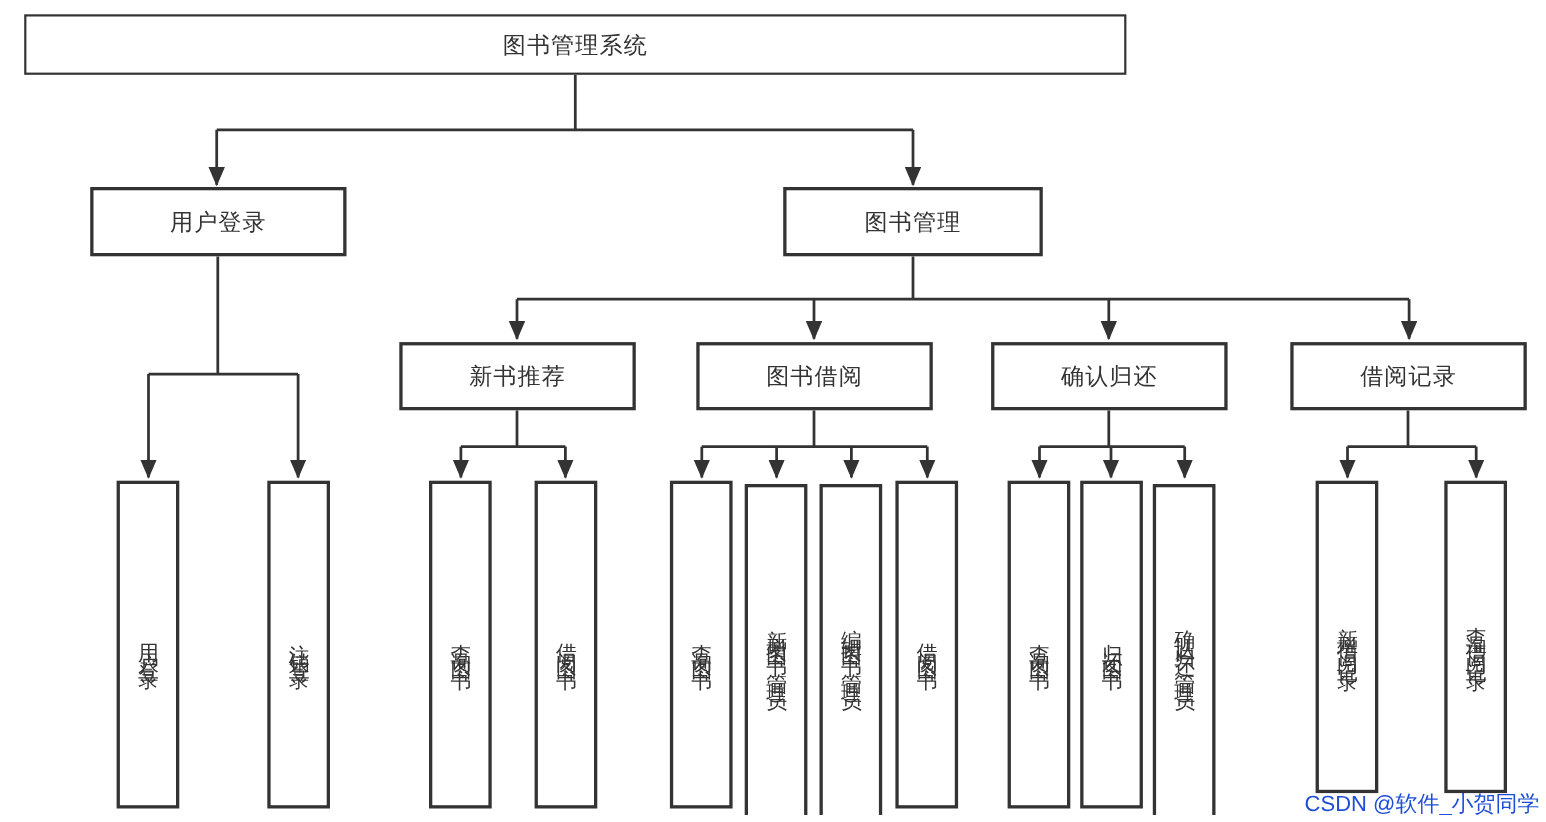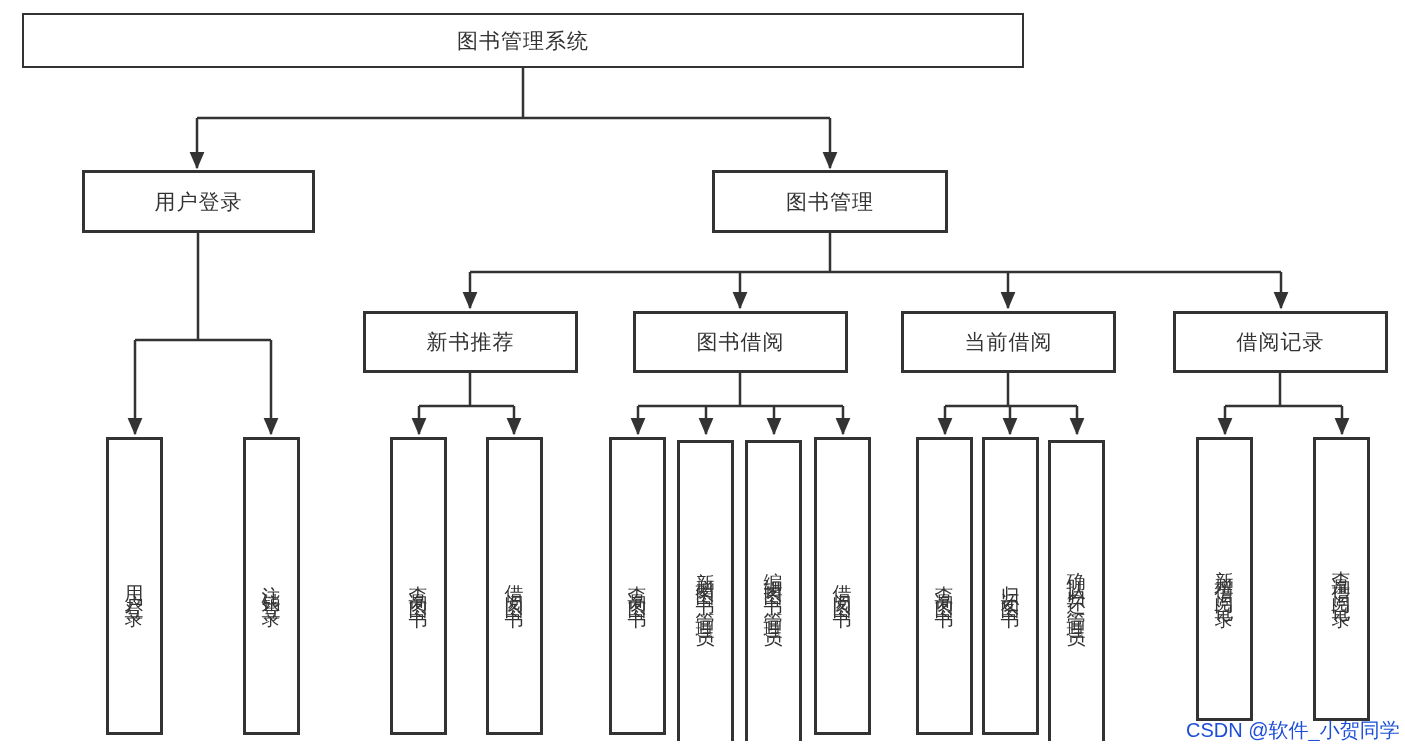--- a/index.html
+++ b/index.html
@@ -82,21 +82,21 @@
     </g>
   </svg>
 
   <div class="box h" style="left:22px;top:13px;width:1002px;height:55px;border-width:2px;">图书管理系统</div>
 
   <div class="box h" style="left:82px;top:170px;width:233px;height:63px;">用户登录</div>
   <div class="box h" style="left:712px;top:170px;width:236px;height:63px;">图书管理</div>
 
   <div class="box h" style="left:363px;top:311px;width:215px;height:62px;font-family:Liberation Mono, monospace;">新书推荐</div>
   <div class="box h" style="left:633px;top:311px;width:215px;height:62px;">图书借阅</div>
-  <div class="box h" style="left:901px;top:311px;width:215px;height:62px;">当前借阅</div>
+  <div class="box h" style="left:901px;top:311px;width:215px;height:62px;">确认归还</div>
   <div class="box h" style="left:1173px;top:311px;width:215px;height:62px;">借阅记录</div>
 
   <div class="box v" style="left:106px;top:437px;width:57px;height:298px;">用户登录</div>
   <div class="box v" style="left:243px;top:437px;width:57px;height:298px;">注销登录</div>
 
   <div class="box v" style="left:390px;top:437px;width:57px;height:298px;">查询图书</div>
   <div class="box v" style="left:486px;top:437px;width:57px;height:298px;">借阅图书</div>
 
   <div class="box v" style="left:609px;top:437px;width:57px;height:298px;">查询图书</div>
   <div class="box v" style="left:677px;top:440px;width:57px;height:305px;">新增图书（管理员）</div>

